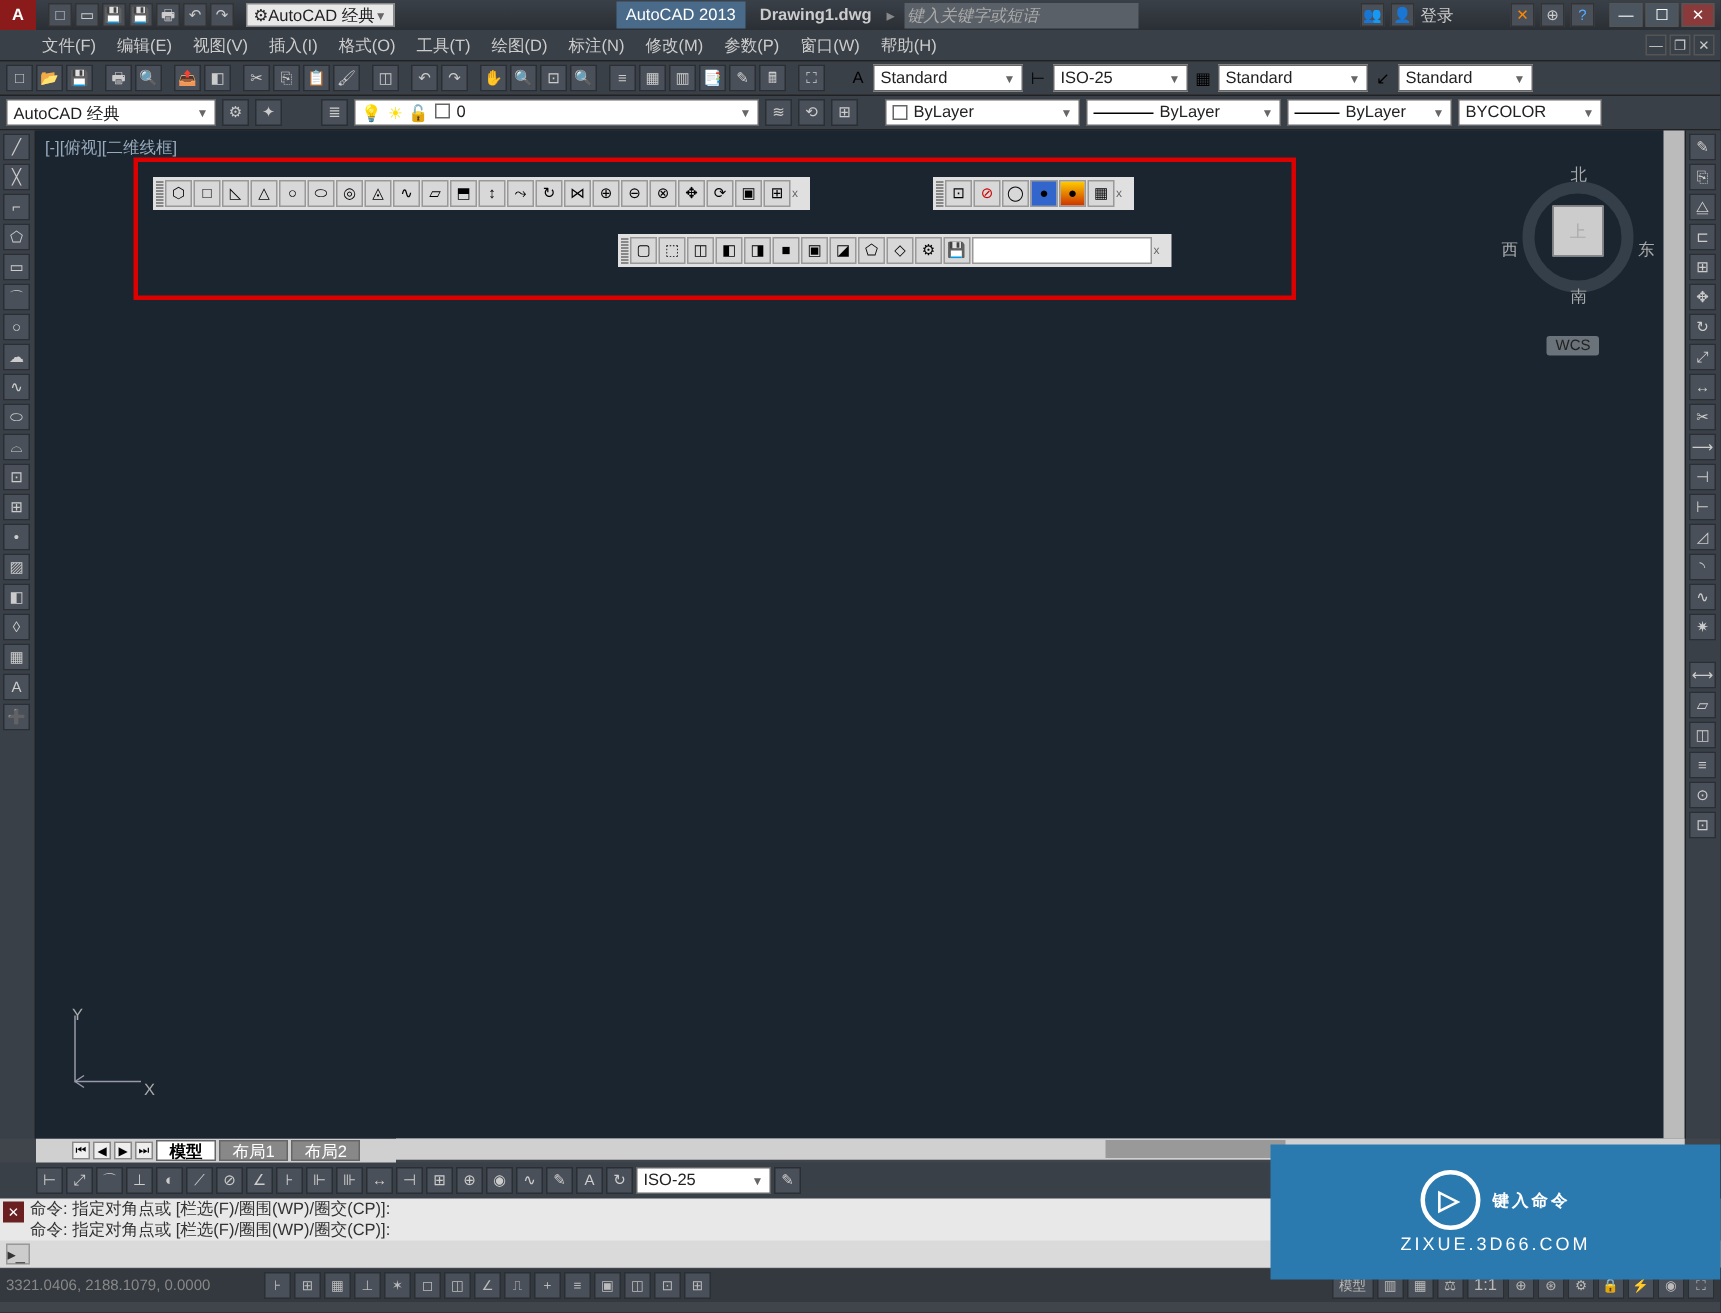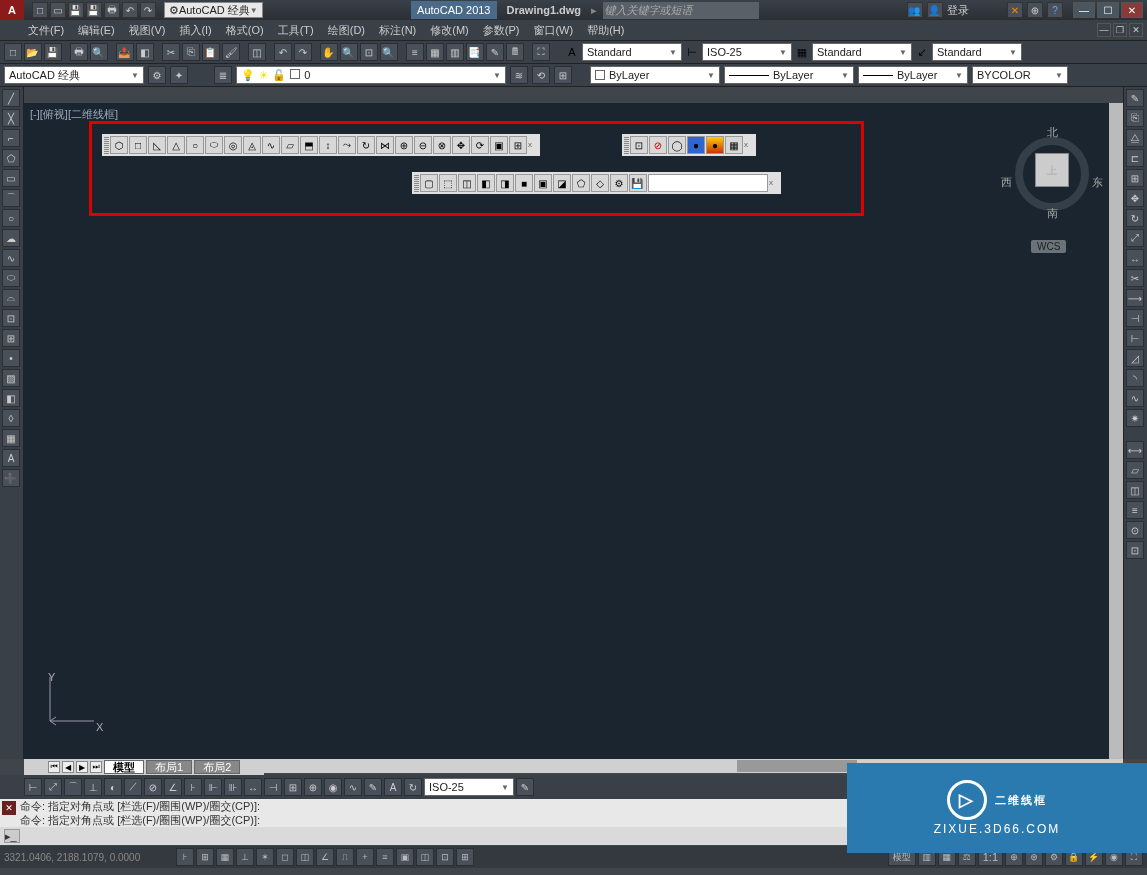--- a/index.html
+++ b/index.html
@@ -38,21 +38,21 @@
 
 
 .prop-row { background: #3a4048; display: flex; align-items: center; padding: 2px 4px; gap: 4px; border-bottom: 1px solid #222; }
 .prop-dd { background: #fff; color: #222; height: 18px; display: flex; align-items: center; padding: 0 4px; border: 1px solid #666; gap: 4px; }
 
 
 .main { display: flex; height: 672px; }
 .vtb { width: 24px; background: #3a4048; display: flex; flex-direction: column; gap: 2px; padding: 2px; border-right: 1px solid #222; }
 .vtb-right { border-left: 1px solid #222; border-right: none; }
 .vtb .tb-btn { width: 18px; height: 18px; }
-.canvas-area { flex: 1; position: relative; background: #1a2530; margin-top: 16px; }
+.canvas-area { flex: 1; position: relative; background: #1a2530; }
 .viewport-label { position: absolute; top: 4px; left: 6px; color: #9ab; font-size: 11px; }
 
 
 .red-box { position: absolute; top: 18px; left: 65px; width: 775px; height: 95px; border: 3px solid #d00; }
 .float-tb { position: absolute; background: #e0e0e0; display: flex; align-items: center; padding: 2px; gap: 1px; }
 .float-tb .ftb-btn { width: 18px; height: 18px; border: 1px solid #999; background: #d8d8d8; display: inline-flex; align-items: center; justify-content: center; font-size: 10px; }
 .float-tb .grip { width: 5px; height: 18px; background: repeating-linear-gradient(0deg,#888,#888 1px,#ddd 1px,#ddd 2px); }
 .float-close { width: 10px; height: 10px; font-size: 8px; color: #666; }
 
 
@@ -489,16 +489,16 @@
     <span class="sb-btn">🔒</span>
     <span class="sb-btn">⚡</span>
     <span class="sb-btn">◉</span>
     <span class="sb-btn">⛶</span>
   </div>
 </div>
 
 <div class="watermark">
   <div class="wm-title">
     <div class="wm-play">▷</div>
-    <span>二维线框</span>
+    <span>键入命令</span>
   </div>
   <div class="wm-sub">ZIXUE.3D66.COM</div>
 </div>
 
 </body></html>

